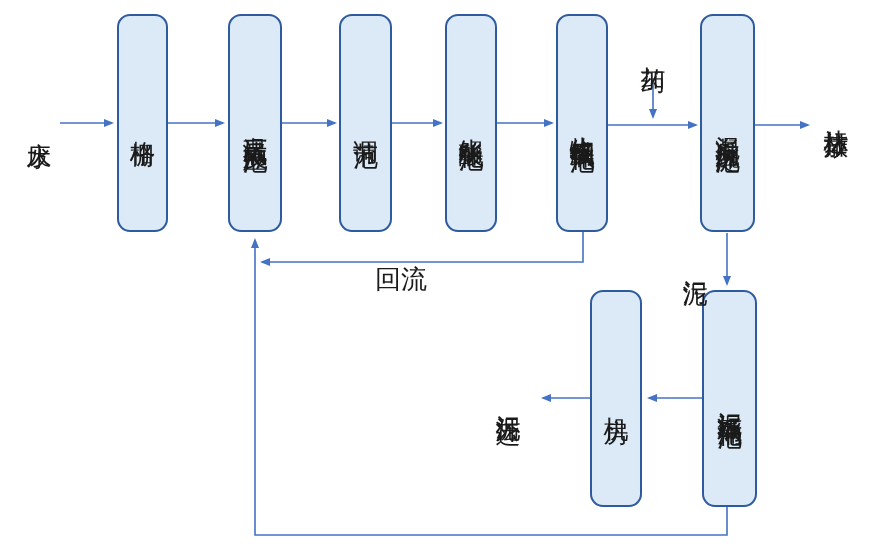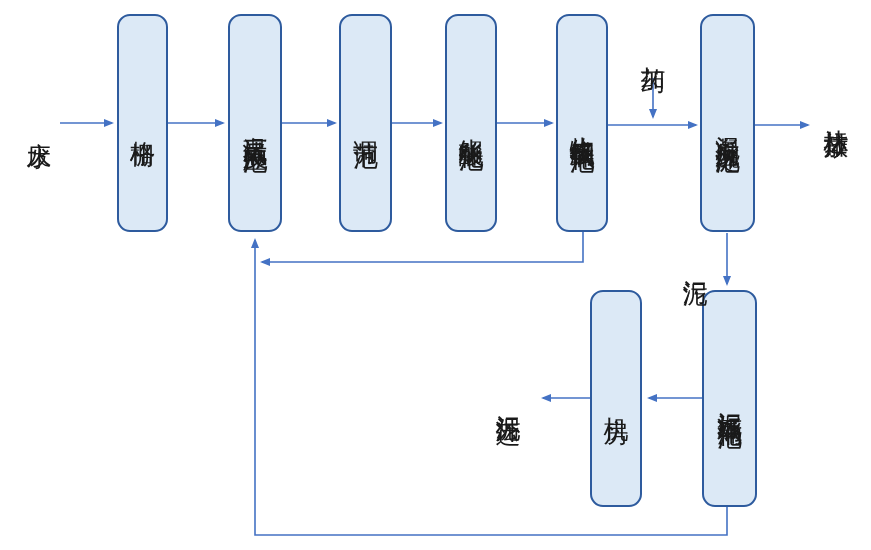--- a/index.html
+++ b/index.html
@@ -127,15 +127,16 @@
     <span>机房</span>
   </div>
   <div class="node" id="box-digestion">
     <span>污泥好氧消化池</span>
   </div>
 
   <div class="flabel vtext" id="lbl-wastewater">废水</div>
   <div class="flabel vtext" id="lbl-dosing">加药</div>
   <div class="flabel vtext" id="lbl-discharge">达标排放</div>
   <div class="flabel vtext" id="lbl-sludge">污泥</div>
+  <div class="flabel" id="lbl-reflux">回流</div>
   <div class="flabel vtext" id="lbl-sludge-out">污泥外运</div>
 
 </div>
 
 </body></html>

